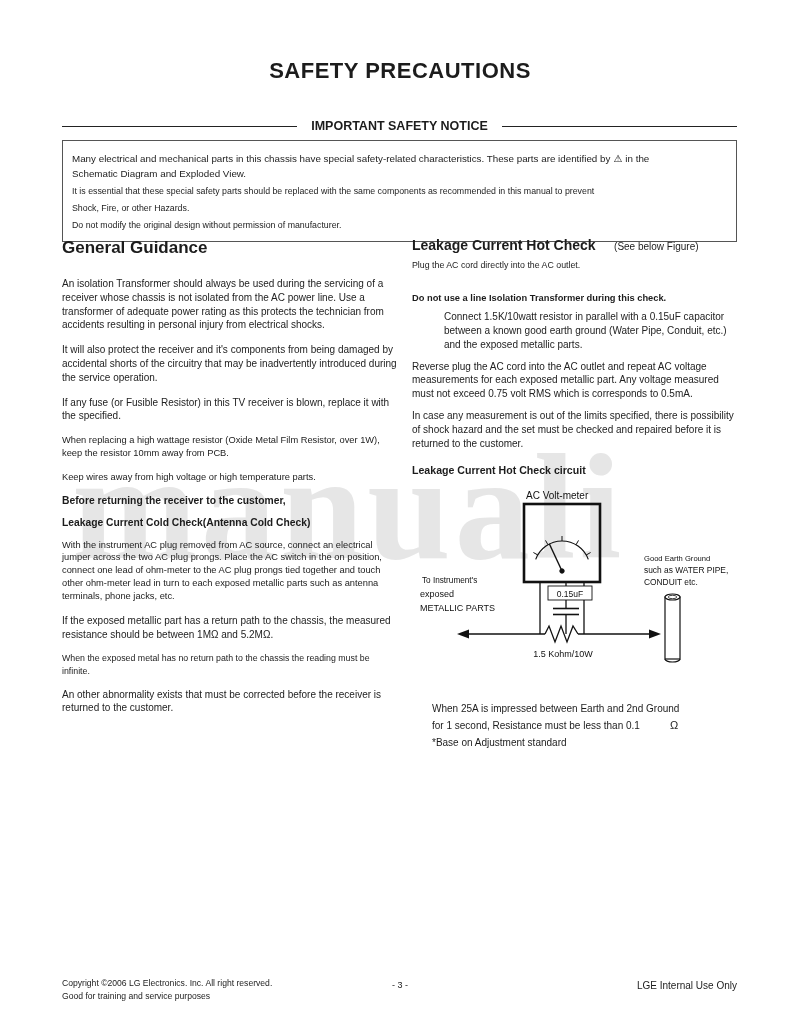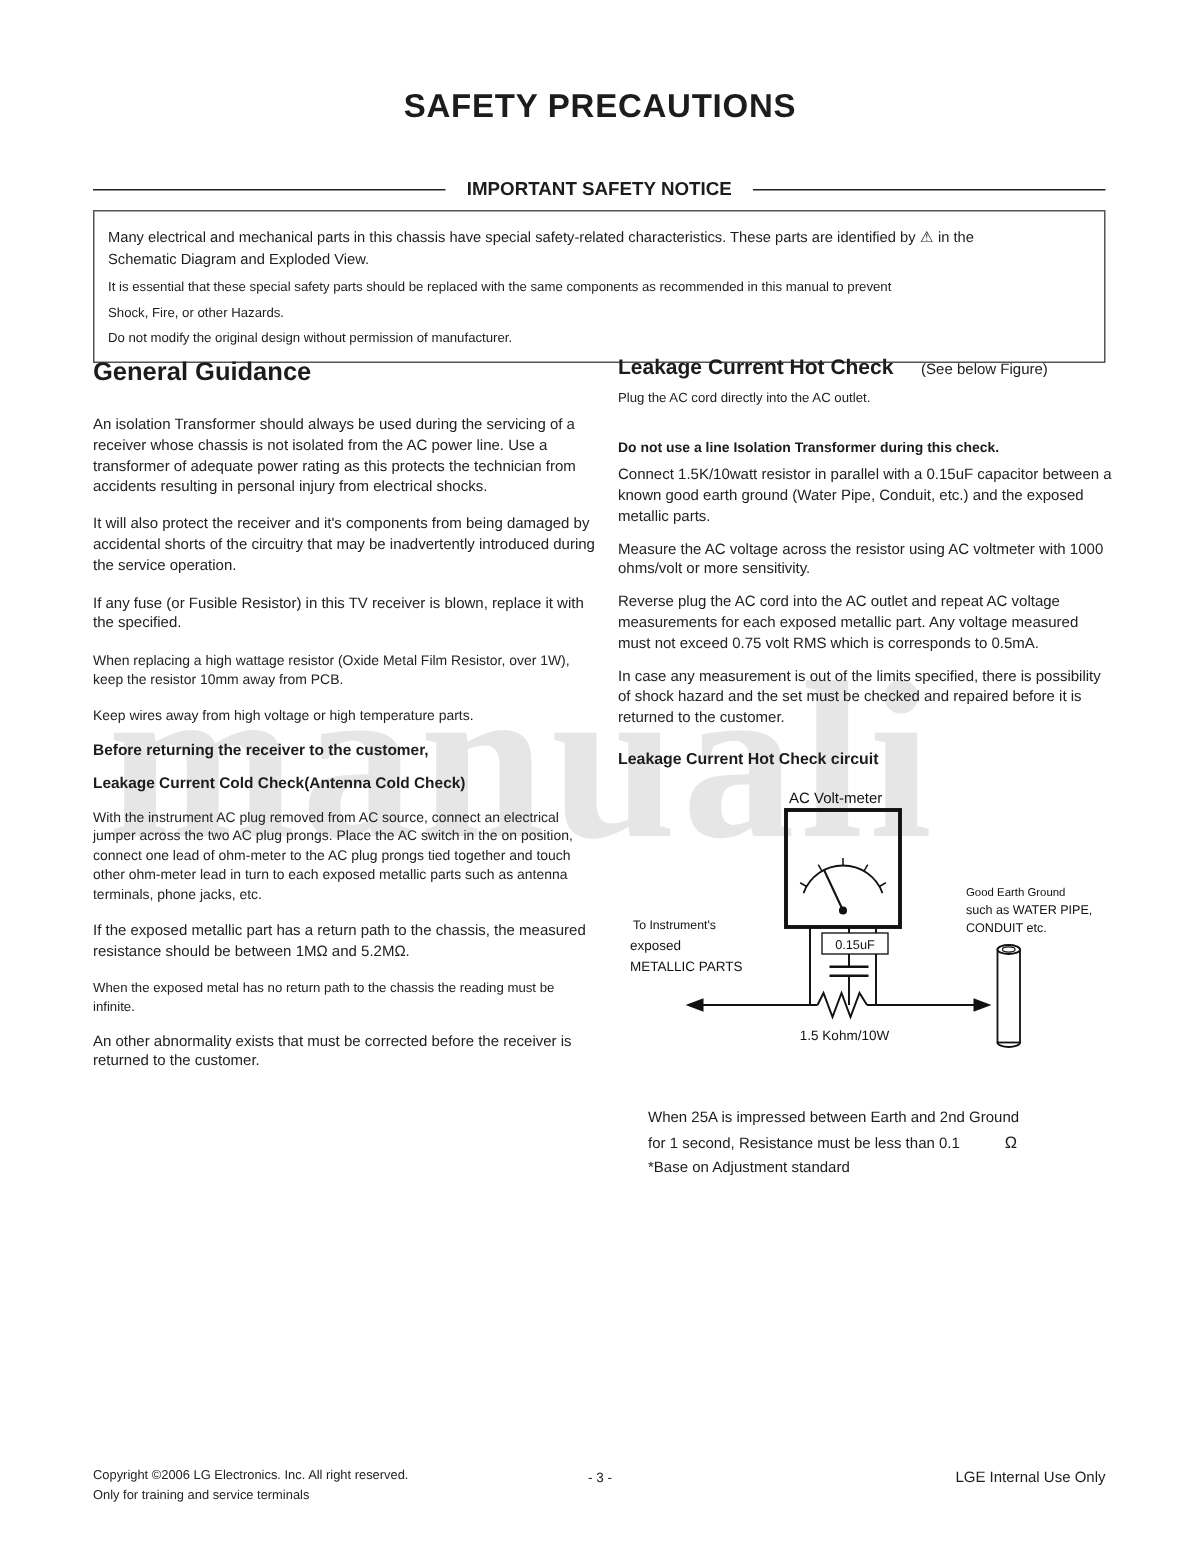--- a/index.html
+++ b/index.html
@@ -96,22 +96,21 @@
   </div>
 
   <div class="layer col-right">
     <div class="hot-head">
       <span class="hh">Leakage Current Hot Check</span>
       <span class="see-note">(See below Figure)</span>
     </div>
     <p class="p p-sm">Plug the AC cord directly into the AC outlet.</p>
     <div class="gap-sm"></div>
     <div class="bold-head" style="font-size:9.3px; margin-bottom:7px;">Do not use a line Isolation Transformer during this check.</div>
-    <p class="p" style="margin-bottom:8px;">Connect 1.5K/10watt resistor in parallel with a 0.15uF capacitor between a known good earth ground (Water Pipe, Conduit, etc.) and the exposed metallic parts.</p>
-    <p class="p" style="margin-bottom:8px;">Measure the AC voltage across the resistor using AC voltmeter with 1000 ohms/volt or more sensitivity.</p>
+    <p class="p" style="margin-bottom:8px;margin-left:32px;">Connect 1.5K/10watt resistor in parallel with a 0.15uF capacitor between a known good earth ground (Water Pipe, Conduit, etc.) and the exposed metallic parts.</p>
     <p class="p" style="margin-bottom:8px;">Reverse plug the AC cord into the AC outlet and repeat AC voltage measurements for each exposed metallic part. Any voltage measured must not exceed 0.75 volt RMS which is corresponds to 0.5mA.</p>
     <p class="p" style="margin-bottom:14px;">In case any measurement is out of the limits specified, there is possibility of shock hazard and the set must be checked and repaired before it is returned to the customer.</p>
     <div class="bold-head" style="font-size:10.6px;">Leakage Current Hot Check circuit</div>
 
     <div class="diagram">
       <svg width="330" height="200" viewBox="0 0 330 200">
 
         <text x="114" y="12" font-size="10">AC Volt-meter</text>
 
         <g stroke="#111" fill="none">
@@ -176,18 +175,18 @@
       <div>When 25A is impressed between Earth and 2nd Ground</div>
       <div>
         <span>for 1 second, Resistance must be less than 0.1</span><span class="ohm">Ω</span>
       </div>
       <div>*Base on Adjustment standard</div>
     </div>
   </div>
 
   <div class="layer footer-left">
     <div>Copyright ©2006 LG Electronics. Inc. All right reserved.</div>
-    <div>Only for training and service terminals</div>
+    <div>Good for training and service purposes</div>
   </div>
   <div class="layer footer-page">- 3 -</div>
   <div class="layer footer-right">LGE Internal Use Only</div>
 
 </div>
 
 </body></html>

